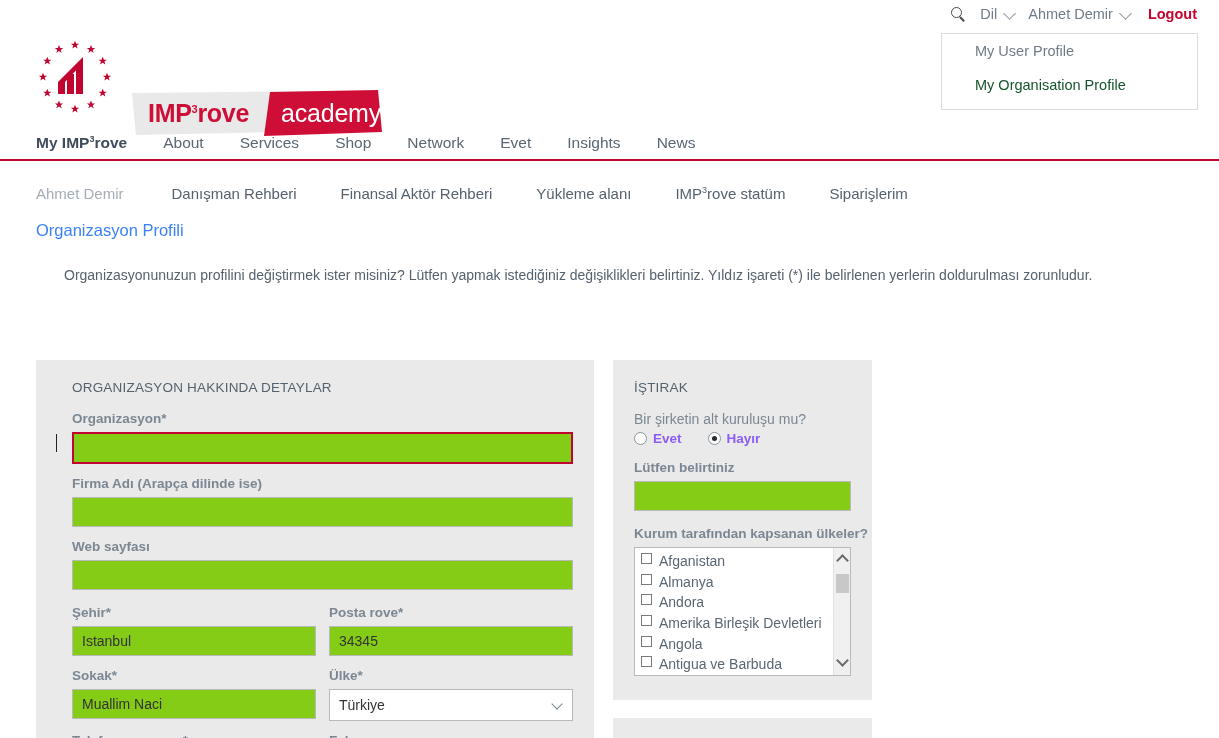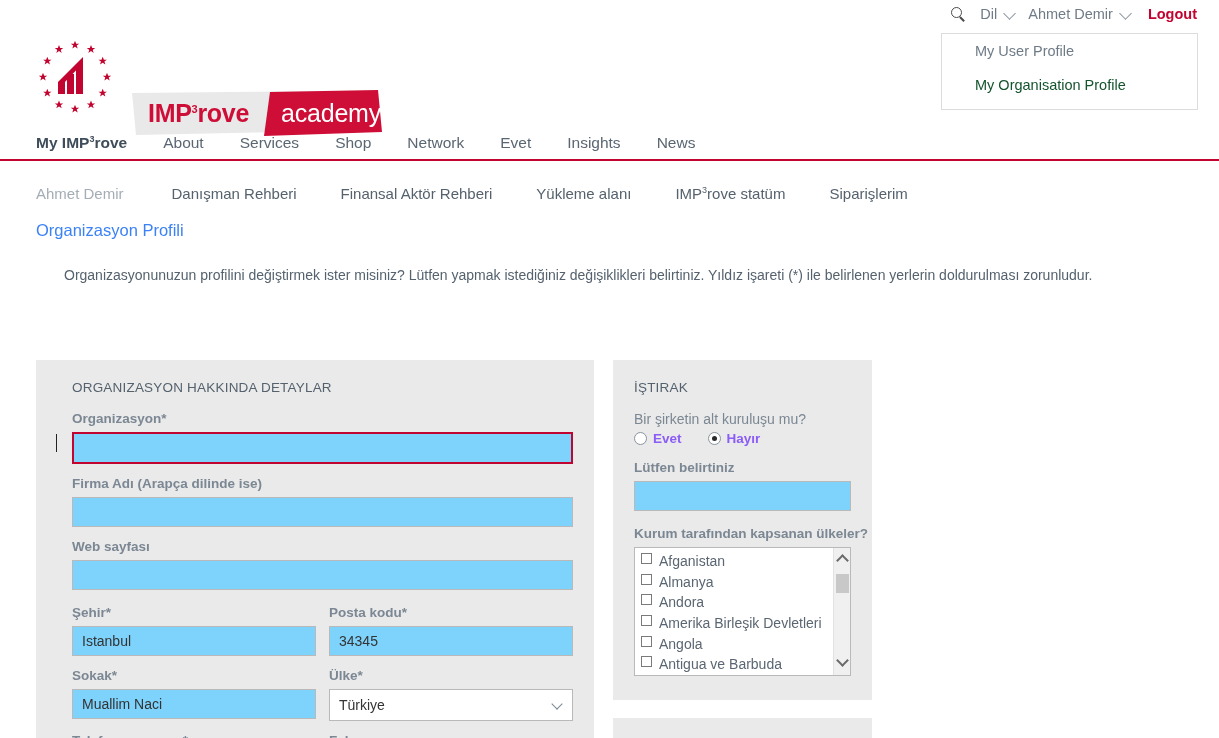--- a/index.html
+++ b/index.html
@@ -116,21 +116,21 @@
   }
   .panel-head {
     font-size: 13.5px; color: #55626e; letter-spacing: .2px;
     text-transform: uppercase; margin-bottom: 16px;
   }
   .fld-label {
     font-size: 13.5px; font-weight: bold; color: #7b8793;
     margin-bottom: 6px; white-space: nowrap;
   }
   .txt-input {
-    width: 100%; height: 30px; background: #7dd3fc;
+    width: 100%; height: 30px; background: #84cc16;
     border: 1px solid #b9b9b9; font-size: 14px; color: #333;
     padding: 0 9px; font-family: "Liberation Sans", sans-serif;
     outline: none; display: block;
   }
   .txt-input.focused { border: 2px solid #C20430; height: 32px; }
   .caret {
     position: absolute; left: 56px; top: 434px; width: 1px; height: 18px;
     background: #222;
   }
   .row2 { display: flex; gap: 13px; }
@@ -288,21 +288,21 @@
       <div class="fld-label">Web sayfası</div>
       <input class="txt-input" value="" style="">
     </div>
 
     <div class="row2 mb12">
       <div class="col">
         <div class="fld-label">Şehir*</div>
         <input class="txt-input" value="Istanbul" style="">
       </div>
       <div class="col">
-        <div class="fld-label">Posta kodu*</div>
+        <div class="fld-label">Posta rove*</div>
         <input class="txt-input" value="34345" style="">
       </div>
     </div>
 
     <div class="row2 mb12">
       <div class="col">
         <div class="fld-label">Sokak*</div>
         <input class="txt-input" value="Muallim Naci" style="">
       </div>
       <div class="col">

